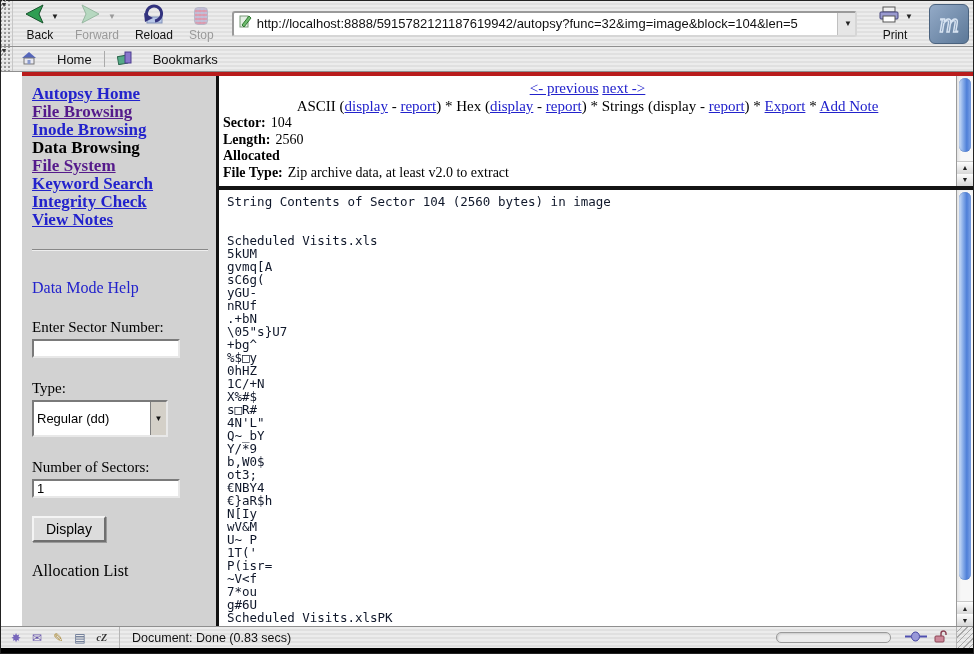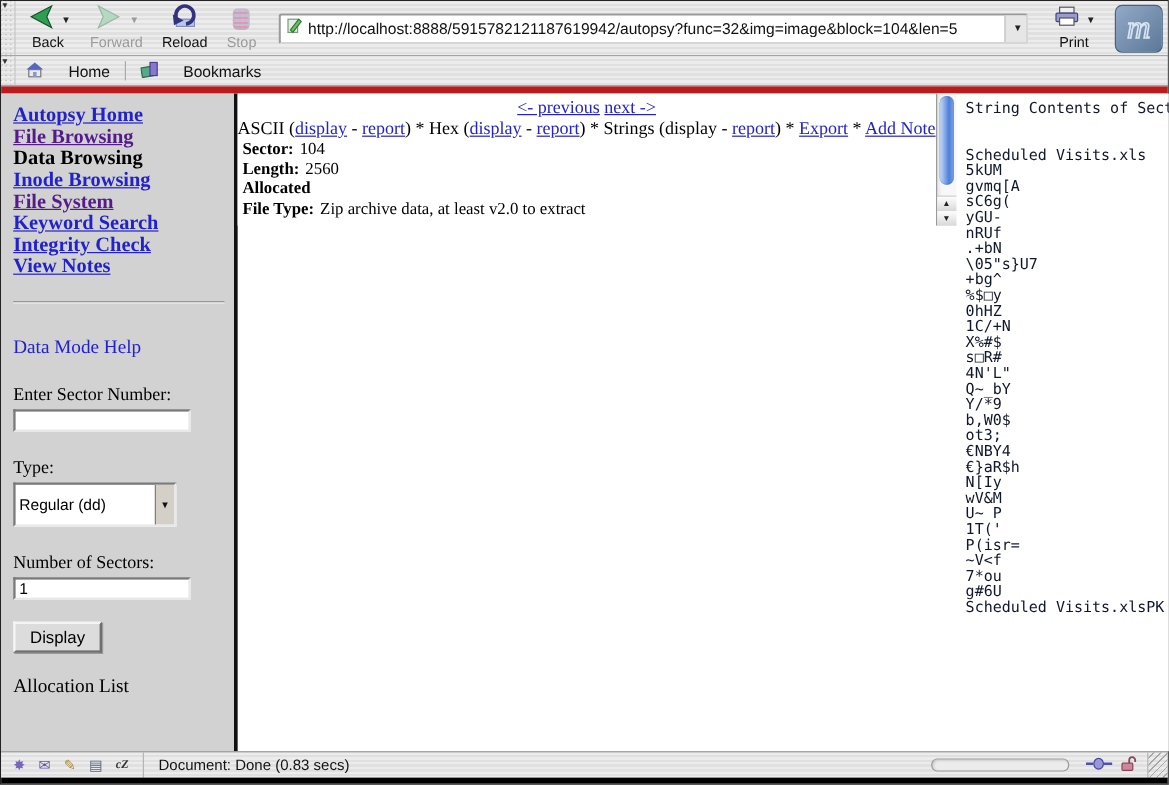--- a/index.html
+++ b/index.html
@@ -64,21 +64,21 @@
   }
   .logo-box {
     width:40px; height:40px; margin:0 4px 0 8px; border-radius:6px;
     background:linear-gradient(135deg,#93aac7,#5c7898);
     border:1px solid #4a627e; display:flex; align-items:center; justify-content:center;
     cursor:pointer;
   }
   .ptb-btn { display:flex; align-items:center; gap:20px; padding:0 8px; font-size:13px; color:#111; cursor:pointer; }
   .ptb-sep { width:1px; height:16px; background:#aaa; margin:0 4px; }
   
-  .main { flex:1; min-height:0; display:flex; border-top:6px solid #b91c1c; }
+  .main { flex:1; min-height:0; display:flex; border-top:4px solid #b91c1c;margin-left:21px; }
   .sidebar {
     width:197px; background:#d2d2d2; border-right:3px solid #111;
     padding:9px 10px; overflow:hidden;
     font-family:"Liberation Serif", serif;
   }
   .nav-item { font-size:17px; font-weight:bold; line-height:18px; white-space:nowrap; }
   .nav-item.link { color:#2222cc; text-decoration:underline; cursor:pointer; }
   .nav-item.visited { color:#551a8b; text-decoration:underline; cursor:pointer; }
   .nav-item.current { color:#000; }
   .side-hr { border:none; border-top:1px solid #888; border-bottom:1px solid #eee; margin:20px 0 0 0; width:176px; }
@@ -102,21 +102,21 @@
   .checkbox {
     width:13px; height:13px; margin-left:8px; background:#fff;
     border:2px solid; border-color:#7a7a7a #e8e8e8 #e8e8e8 #7a7a7a; cursor:pointer;
   }
   .display-btn {
     margin-top:18px; padding:3px 12px; font:14px "Liberation Sans",sans-serif;
     background:#dcdcdc; border:2px solid; border-color:#f4f4f4 #6f6f6f #6f6f6f #f4f4f4;
     box-shadow:1px 1px 0 #9a9a9a; cursor:pointer;
   }
   .alloc-link { margin-top:20px; font-size:16px; color:#000000; cursor:pointer; }
-  .right-frames { flex:1; min-width:0; display:flex; flex-direction:row; }
+  .right-frames { flex:1; min-width:0; display:flex; flex-direction:column; }
   .header-frame { height:110px; background:#fff; display:flex; font-family:"Liberation Serif",serif; }
   .header-inner { flex:1; min-width:0; padding-top:3px; }
   .center-line { text-align:center; font-size:15px; line-height:18px; color:#000; white-space:nowrap; }
   .hlink { color:#2222cc; text-decoration:underline; cursor:pointer; }
   .info-line { font-size:14px; line-height:16.5px; padding-left:4px; color:#000; }
   .info-line b { font-weight:bold; }
   .info-val { margin-left:5px; font-weight:normal; }
   .frame-divider { height:4px; background:#141414; }
   .content-frame { flex:1; min-height:0; background:#fff; display:flex; }
   pre.strings {
@@ -272,22 +272,22 @@
       <span>Bookmarks</span>
     </div>
   </div>
 
   <div class="main">
 
     <div class="sidebar">
       <div>
           <div class="nav-item link">Autopsy Home</div>
           <div class="nav-item visited">File Browsing</div>
+          <div class="nav-item link">Inode Browsing</div>
           <div class="nav-item current">Data Browsing</div>
-          <div class="nav-item link">Inode Browsing</div>
           <div class="nav-item visited">File System</div>
           <div class="nav-item link">Keyword Search</div>
           <div class="nav-item link">Integrity Check</div>
           <div class="nav-item link">View Notes</div>
         </div>
       <hr class="side-hr">
       <div class="help-link">Data Mode Help</div>
 
       <div class="form-label">Enter Sector Number:</div>
       <input class="text-input" value="" style="">

